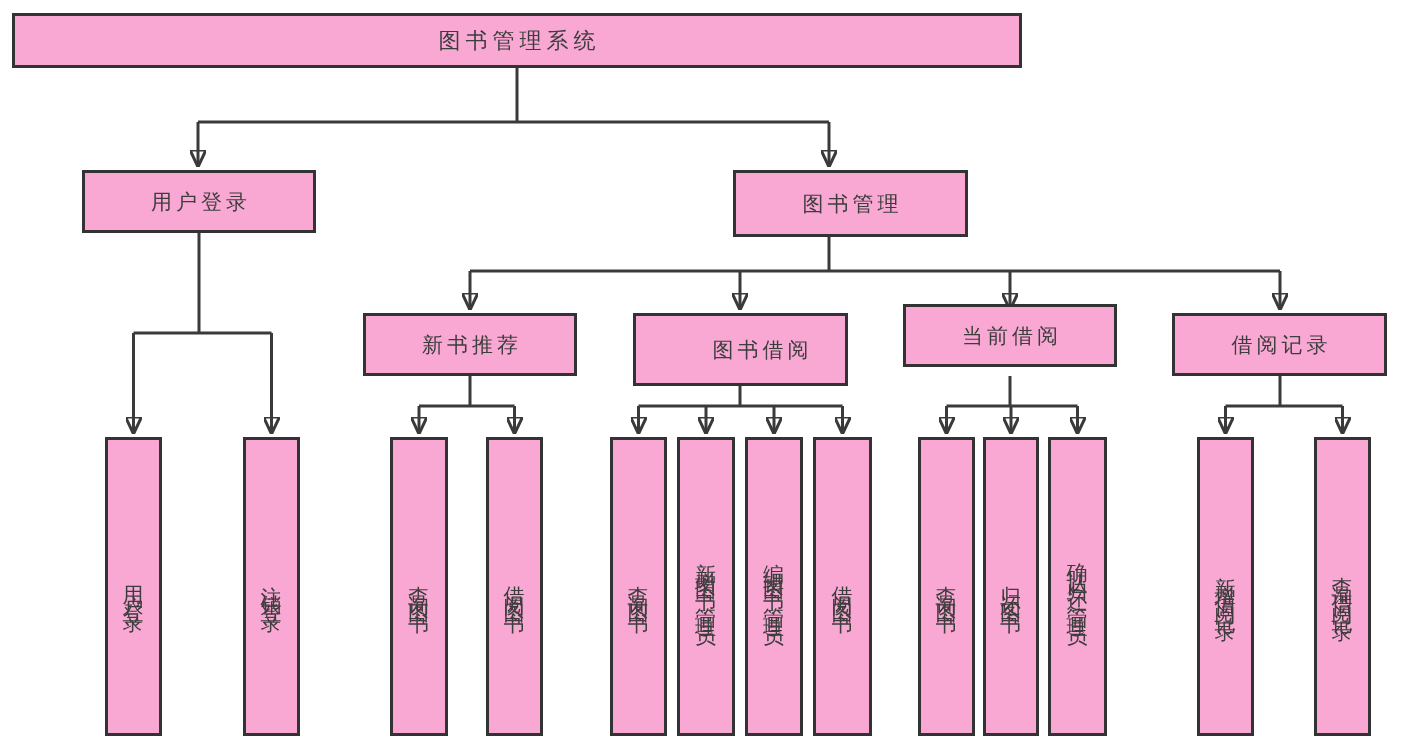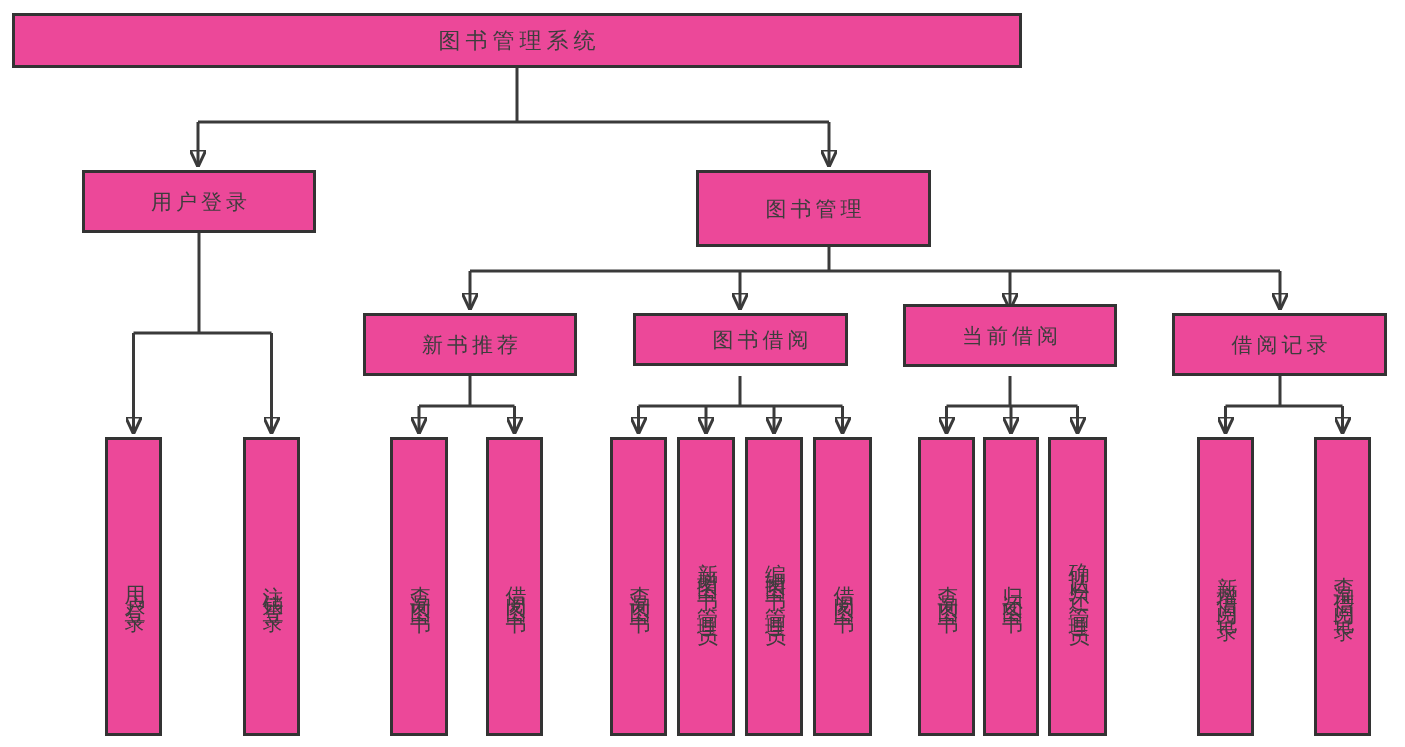--- a/index.html
+++ b/index.html
@@ -20,25 +20,24 @@
   }
   .connector-layer{
     position:absolute;left:0;top:0;width:1405px;height:747px;
     pointer-events:none;
   }
   .connector-layer path{stroke:var(--line);stroke-width:3;fill:none;}
   .node{
     position:absolute;
     box-sizing:border-box;
     border:3px solid var(--box-border);
-    background:#ec4899;
+    background:#f9a8d4;
     display:flex;align-items:center;justify-content:center;
     text-align:left;
     white-space:nowrap;
-    font-family:Liberation Mono, monospace;
   }
   .node.h{font-size:21px;letter-spacing:4px;text-indent:4px;}
   .node.root{font-size:22px;letter-spacing:5px;text-indent:5px;}
   .node.v{
     writing-mode:vertical-rl;
     text-orientation:mixed;
     font-size:21px;
     letter-spacing:9px;
     line-height:1;
   }
@@ -108,24 +107,24 @@
     <g>
       <path d="M1280 376 V406 M1225.5 406 H1342.5"></path>
       <path d="M1225.5 406 V434" marker-end="url(#arrow)"></path>
       <path d="M1342.5 406 V434" marker-end="url(#arrow)"></path>
     </g>
   </svg>
 
   <div class="node h root" style="left:12px;top:13px;width:1010px;height:55px;">图书管理系统</div>
 
   <div class="node h" style="left:82px;top:170px;width:234px;height:63px;">用户登录</div>
-  <div class="node h" style="left:696px;top:170px;width:235px;height:77px;">图书管理</div>
+  <div class="node h" style="left:733px;top:170px;width:235px;height:67px;">图书管理</div>
 
   <div class="node h" style="left:363px;top:313px;width:214px;height:63px;">新书推荐</div>
-  <div class="node h" style="left:633px;top:313px;width:215px;height:53px;padding-left:40px;">图书借阅</div>
+  <div class="node h" style="left:633px;top:313px;width:215px;height:73px;padding-left:40px;">图书借阅</div>
   <div class="node h" style="left:903px;top:304px;width:214px;height:63px;">当前借阅</div>
   <div class="node h" style="left:1172px;top:313px;width:215px;height:63px;">借阅记录</div>
 
   <div class="node v" style="left:105px;top:437px;width:57px;height:299px;">用户登录</div>
   <div class="node v" style="left:243px;top:437px;width:57px;height:299px;">注销登录</div>
 
   <div class="node v" style="left:390px;top:437px;width:58px;height:299px;">查询图书</div>
   <div class="node v" style="left:486px;top:437px;width:57px;height:299px;">借阅图书</div>
 
   <div class="node v" style="left:610px;top:437px;width:57px;height:299px;">查询图书</div>

